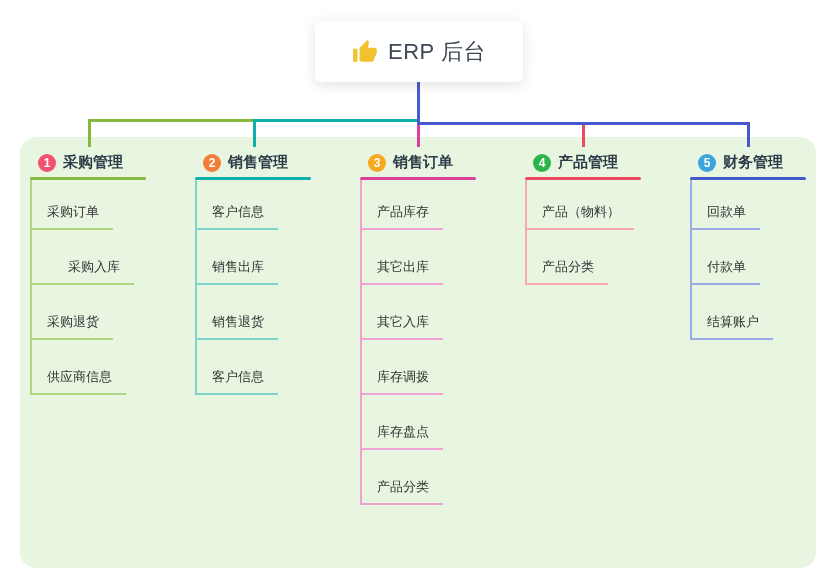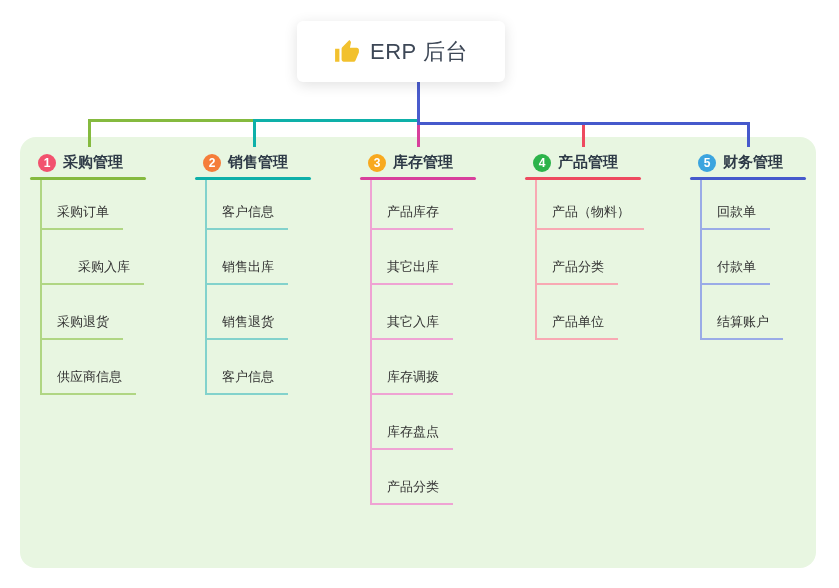--- a/index.html
+++ b/index.html
@@ -6,35 +6,35 @@
   .canvas{
     position:relative;width:839px;height:588px;background:#ffffff;overflow:hidden;
     font-family:"Liberation Sans","DejaVu Sans",sans-serif;
   }
   .panel{
     position:absolute;left:20px;top:137px;width:796px;height:431px;
     background:#e8f6e1;border-radius:16px;z-index:1;
   }
   .connectors{position:absolute;left:0;top:0;width:839px;height:588px;z-index:2;pointer-events:none;}
   .root-node{
-    position:absolute;left:297px;top:21px;width:208px;height:61px;z-index:3;
+    position:absolute;left:315px;top:21px;width:208px;height:61px;z-index:3;
     background:#ffffff;border-radius:6px;box-shadow:0 3px 14px rgba(0,0,0,0.12);
     display:flex;align-items:center;justify-content:center;gap:10px;cursor:pointer;
   }
   .root-label{font-size:22px;color:#3d4756;font-weight:500;letter-spacing:0.5px;}
   .thumb-icon{width:26px;height:26px;display:inline-flex;}
   .branch{position:absolute;top:148px;width:160px;z-index:3;}
   .b-header{height:29px;display:flex;align-items:center;gap:7px;padding-left:8px;cursor:pointer;}
   .badge{
     width:18px;height:18px;border-radius:50%;flex:0 0 18px;
     color:#fff;font-size:12px;font-weight:700;line-height:18px;text-align:center;
   }
   .b-label{font-size:15px;font-weight:600;color:#2e3a47;white-space:nowrap;}
   .b-underline{width:116px;height:3px;border-radius:2px;}
-  .b-body{margin-left:10px;border-left:2px solid;}
+  .b-body{margin-left:0;border-left:2px solid;}
   .child{display:flex;align-items:flex-end;height:55px;}
   .child:first-child{height:50px;}
   .c-item{
     display:inline-block;white-space:nowrap;cursor:pointer;
     font-size:13px;color:#333;padding:0 14px 7px 15px;
     border-bottom:2px solid;
   }
 </style>
 </head>
 <body>
@@ -101,21 +101,21 @@
           </div>
           <div class="child">
             <span class="c-item" style="border-bottom-color: rgb(130, 210, 204);">客户信息</span>
           </div>
         </div>
   </div>
 
   <div class="branch" style="left: 360px;">
     <div class="b-header">
       <span class="badge" style="background: rgb(248, 169, 31);">3</span>
-      <span class="b-label">库存管理</span>
+      <span class="b-label">销售订单</span>
     </div>
     <div class="b-underline" style="background: rgb(216, 64, 156);"></div>
     <div class="b-body" style="border-left-color: rgb(239, 163, 211);">
           <div class="child">
             <span class="c-item" style="border-bottom-color: rgb(239, 163, 211);">产品库存</span>
           </div>
           <div class="child">
             <span class="c-item" style="border-bottom-color: rgb(239, 163, 211);">其它出库</span>
           </div>
           <div class="child">
@@ -139,23 +139,20 @@
       <span class="b-label">产品管理</span>
     </div>
     <div class="b-underline" style="background: rgb(238, 74, 95);"></div>
     <div class="b-body" style="border-left-color: rgb(248, 169, 179);">
           <div class="child">
             <span class="c-item" style="border-bottom-color: rgb(248, 169, 179);">产品（物料）</span>
           </div>
           <div class="child">
             <span class="c-item" style="border-bottom-color: rgb(248, 169, 179);">产品分类</span>
           </div>
-          <div class="child">
-            <span class="c-item" style="border-bottom-color: rgb(248, 169, 179);">产品单位</span>
-          </div>
         </div>
   </div>
 
   <div class="branch" style="left: 690px;">
     <div class="b-header">
       <span class="badge" style="background: rgb(59, 164, 223);">5</span>
       <span class="b-label">财务管理</span>
     </div>
     <div class="b-underline" style="background: rgb(70, 89, 204);"></div>
     <div class="b-body" style="border-left-color: rgb(154, 171, 231);">

